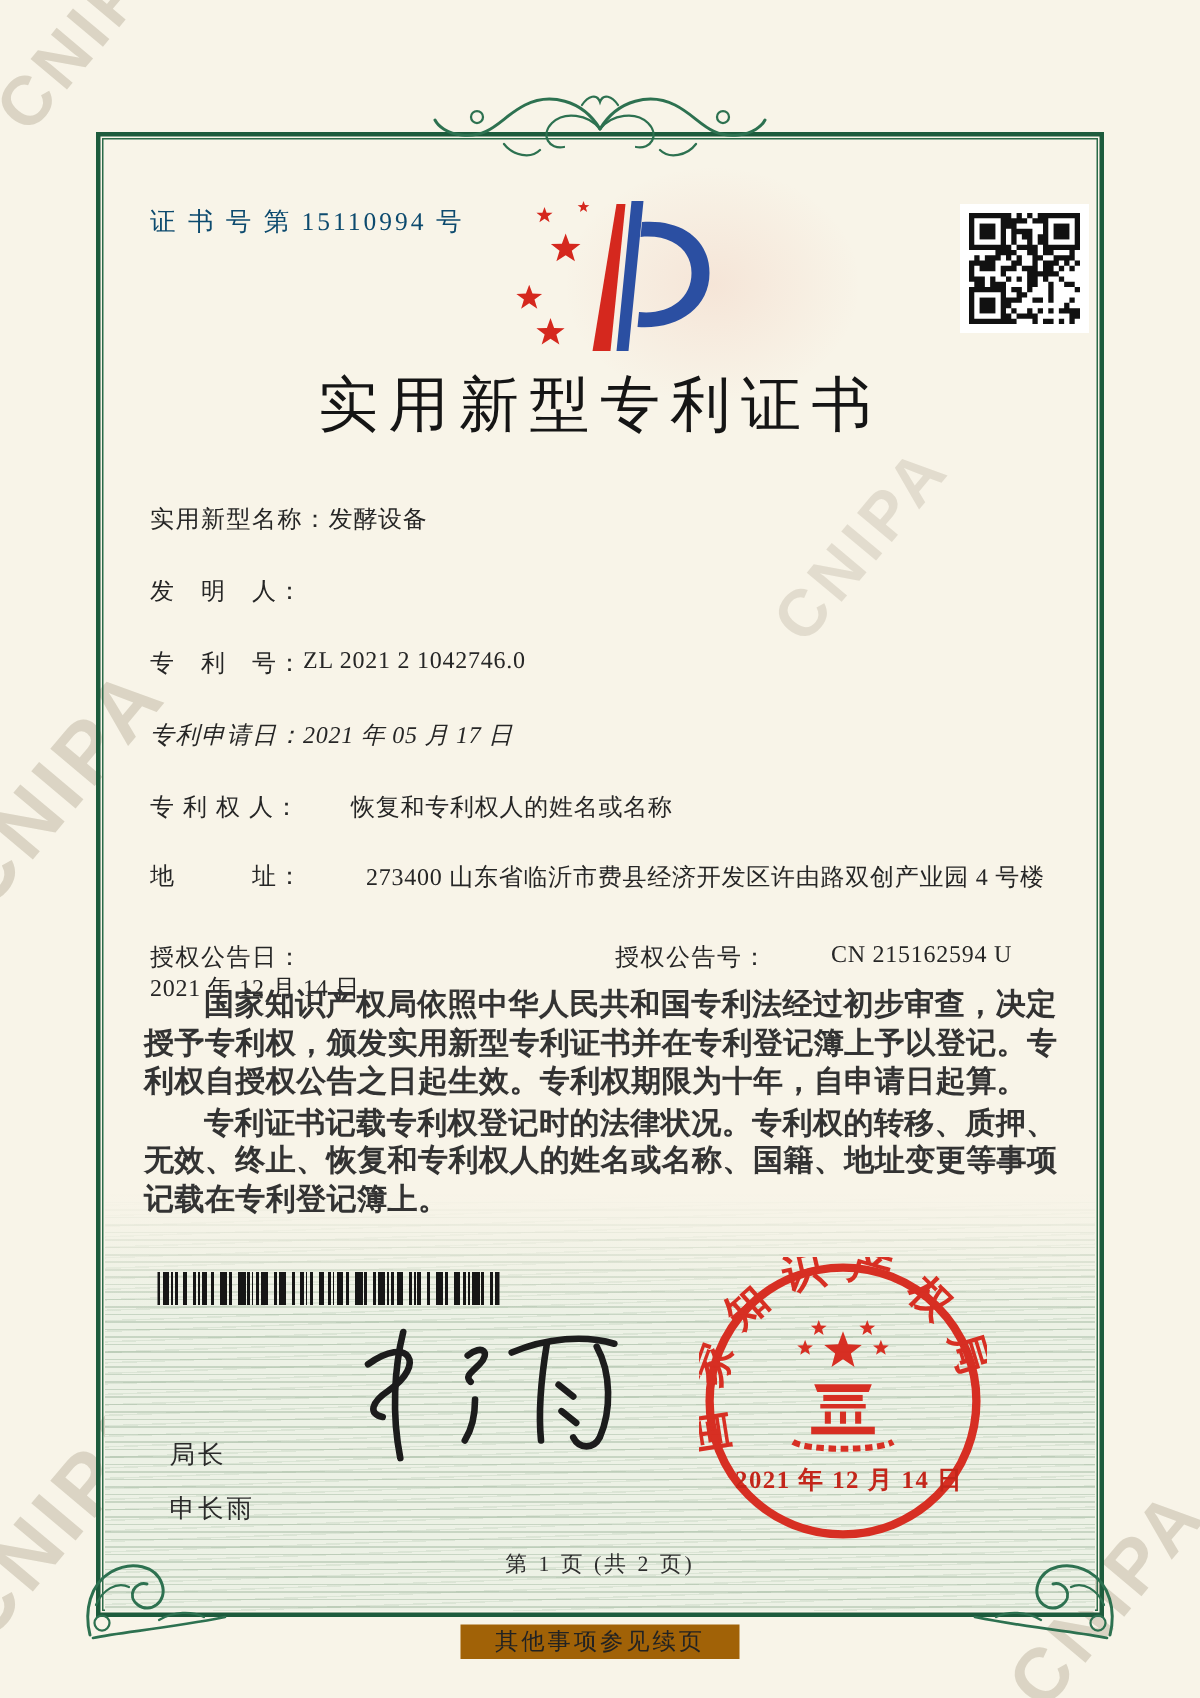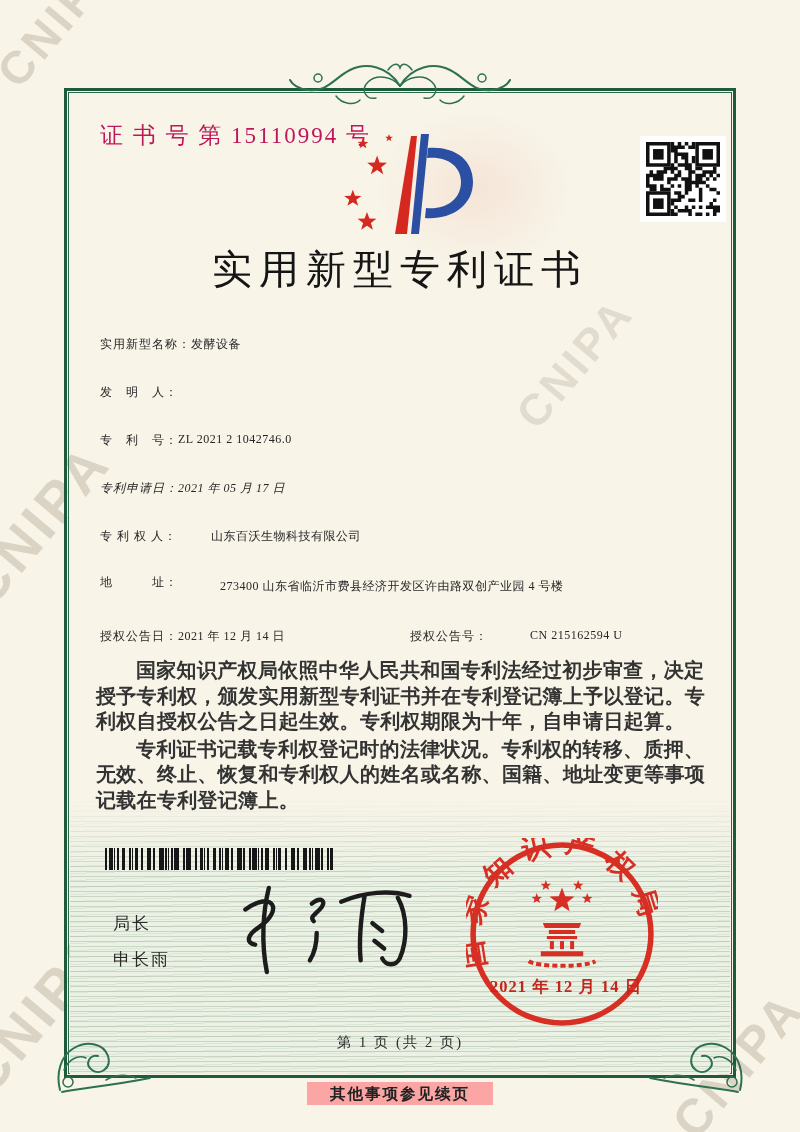--- a/index.html
+++ b/index.html
@@ -39,69 +39,69 @@
   
   .wave-band {
     position:absolute; left:70px; top:796px; width:660px; height:278px; z-index:1;
     background-color:#ecf1e5;
     background-image:
       linear-gradient(180deg,#f8f4e8 0,rgba(248,244,232,0) 80px),
       repeating-linear-gradient(180deg, rgba(140,168,140,0.38) 0 1px, rgba(0,0,0,0) 1px 5px),
       repeating-linear-gradient(178deg, rgba(160,185,158,0.22) 0 1px, rgba(0,0,0,0) 1px 7px);
   }
   .cert-no {
-    position:absolute; left:100px; top:120px; z-index:2;
-    font-size:23px; letter-spacing:2px; color:#be185d;
+    position:absolute; left:100px; top:136px; z-index:2;
+    font-size:17px; letter-spacing:2px; color:#0c4a6e;
   }
   .logo { position:absolute; left:333px; top:126px; z-index:2; }
   .qr-box {
     position:absolute; left:640px; top:136px; width:86px; height:86px;
     background:#ffffff; padding:6px; z-index:2;
   }
   .title {
     position:absolute; left:0; top:242px; width:100%; text-align:center; z-index:2;
     font-size:40px; font-weight:normal; letter-spacing:7px; color:#151515;
   }
-  .row { position:absolute; left:100px; z-index:2; font-size:12px; color:#262626; display:flex; }
+  .row { position:absolute; left:100px; z-index:2; font-size:16px; color:#262626; display:flex; }
   .row .lbl { flex:0 0 auto; letter-spacing:1px; white-space:pre; }
   .row .val { letter-spacing:0.5px; }
   .row-addr .val { width:468px; line-height:24px; }
   .row7b { left:410px; }
   .paras { position:absolute; left:96px; top:658px; width:620px; z-index:2; }
   .paras p {
     font-size:20px; line-height:25.5px; text-indent:2em; color:#333;
     letter-spacing:0.3px; margin-bottom:2px;font-weight:bold;
   }
   .barcode {
     position:absolute; left:105px; top:848px; width:228px; height:22px; z-index:2;
     background-image:
       repeating-linear-gradient(90deg,#161616 0 2px,rgba(0,0,0,0) 2px 6px),
       repeating-linear-gradient(90deg,#161616 0 1px,rgba(0,0,0,0) 1px 9px),
       repeating-linear-gradient(90deg,rgba(0,0,0,0) 0 4px,#161616 4px 7px,rgba(0,0,0,0) 7px 13px);
   }
   .signer {
-    position:absolute; left:113px; top:906px; z-index:2;
-    font-family:Liberation Sans, sans-serif;
+    position:absolute; left:113px; top:954px; z-index:2;
+    font-family:Liberation Mono, monospace;
     font-size:17px; color:#2b2b2b; line-height:36px; letter-spacing:2px;
   }
   .signature { position:absolute; left:218px; top:882px; z-index:2; }
   .seal { position:absolute; left:466px; top:838px; width:192px; height:192px; z-index:3; opacity:0.96; }
   .seal-date {
     position:absolute; left:490px; top:976px; z-index:4;
     font-size:16.5px; color:#c3261a; letter-spacing:1px; white-space:pre; font-weight:bold;
   }
   .page-info {
     position:absolute; left:0; top:1033px; width:100%; text-align:center; z-index:2;
     font-size:14.5px; color:#2e2e2e; letter-spacing:2px;
   }
   .cont-note {
     position:absolute; left:0; top:1084px; width:100%; text-align:center; z-index:2;
     font-size:15.5px; color:#222; letter-spacing:2px;
   }
-  .cont-note span { background:#fca5a5; padding:3px 23px;font-weight:bold; }
+  .cont-note span { background:#a16207; padding:3px 23px; }
 </style>
 </head>
 <body>
 
 <div class="wm" style="left:-22px; top:-8px; font-size:46px;">CNIPA</div>
 <div class="wm" style="left:498px; top:338px; font-size:44px; color:rgba(175,165,145,0.3);">CNIPA</div>
 <div class="wm" style="left:-58px; top:492px; font-size:56px;">CNIPA</div>
 <div class="wm" style="left:-58px; top:980px; font-size:56px;">CNIPA</div>
 <div class="wm" style="left:652px; top:1036px; font-size:50px;">CNIPA</div>
 <div class="pink-ghost"></div>
@@ -187,27 +187,27 @@
 <div class="row" style="top:432px;">
   <span class="lbl">专　利　号：</span>
   <span class="val">ZL 2021 2 1042746.0</span>
 </div>
 <div class="row" style="top:480px;font-style:italic;">
   <span class="lbl">专利申请日：</span>
   <span class="val">2021 年 05 月 17 日</span>
 </div>
 <div class="row" style="top:528px;gap:34px;">
   <span class="lbl">专 利 权 人：</span>
-  <span class="val">山东百沃生物科技有限公司</span>
+  <span class="val">恢复和专利权人的姓名或名称</span>
 </div>
 <div class="row row-addr" style="top:574px;gap:42px;">
   <span class="lbl">地　　　址：</span>
   <span class="val">273400  山东省临沂市费县经济开发区许由路双创产业园 4 号楼</span>
 </div>
-<div class="row" style="top:628px;">
+<div class="row" style="top:628px;flex-direction:column;">
   <span class="lbl">授权公告日：</span>
   <span class="val">2021 年 12 月 14 日</span>
 </div>
 <div class="row row7b" style="top:628px;gap:42px;">
   <span class="lbl">授权公告号：</span>
   <span class="val">CN 215162594 U</span>
 </div>
 
 <div class="paras">
   <p>国家知识产权局依照中华人民共和国专利法经过初步审查，决定授予专利权，颁发实用新型专利证书并在专利登记簿上予以登记。专利权自授权公告之日起生效。专利权期限为十年，自申请日起算。</p>

